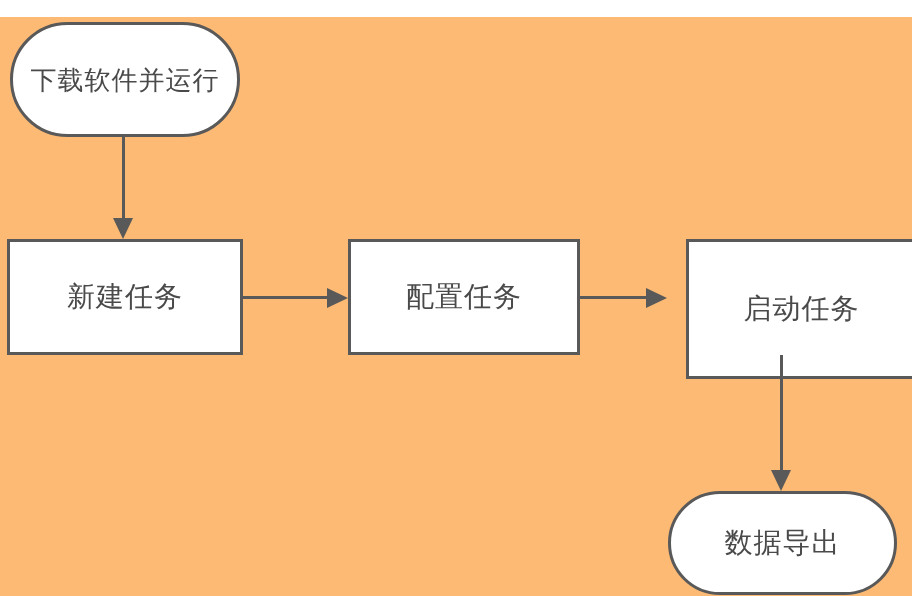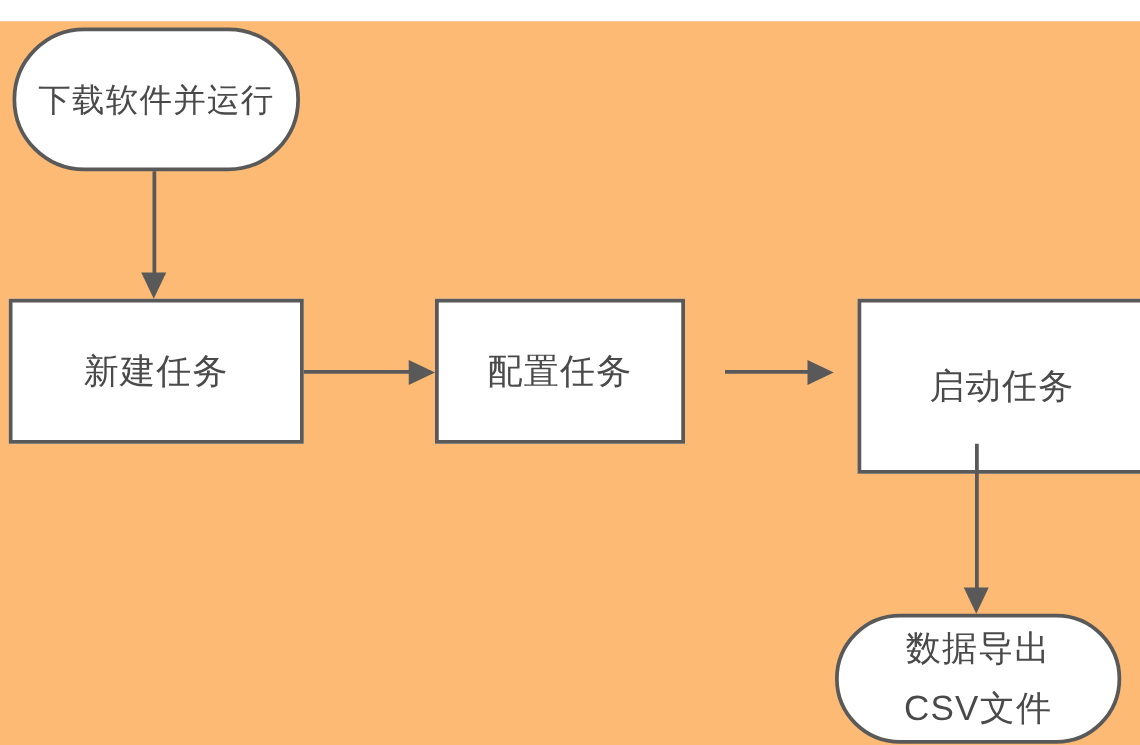--- a/index.html
+++ b/index.html
@@ -30,21 +30,21 @@
     font-size: 28px;
     line-height: 48px;
     letter-spacing: 1px;
   }
   .terminator {
     border-radius: 60px;
   }
   
   #node-start          { left: 10px;  top: 5px;   width: 230px; height: 115px; font-size: 26px; }
   #node-new-task       { left: 7px;   top: 222px; width: 236px; height: 116px; text-align: center; }
-  #node-configure-task { left: 348px; top: 222px; width: 200px; height: 116px; }
+  #node-configure-task { left: 348px; top: 222px; width: 232px; height: 116px; }
   #node-run-task       { left: 686px; top: 222px; width: 231px; height: 140px; }
   #node-export         { left: 668px; top: 474px; width: 229px; height: 104px; }
 
   
   .shaft {
     position: absolute;
     background: #595959;
   }
   .head {
     position: absolute;
@@ -90,21 +90,20 @@
   <div class="node" id="node-configure-task">
     <span>配置任务</span>
   </div>
 
   <div class="node" id="node-run-task">
     <span>启动任务</span>
   </div>
 
   <div class="node terminator" id="node-export">
     <span>数据导出</span>
-    <span>CSV文件</span>
   </div>
 
   <div class="shaft" id="arrow1-shaft"></div>
   <div class="head down" id="arrow1-head"></div>
 
   <div class="shaft" id="arrow2-shaft"></div>
   <div class="head right" id="arrow2-head"></div>
 
   <div class="shaft" id="arrow3-shaft"></div>
   <div class="head right" id="arrow3-head"></div>

